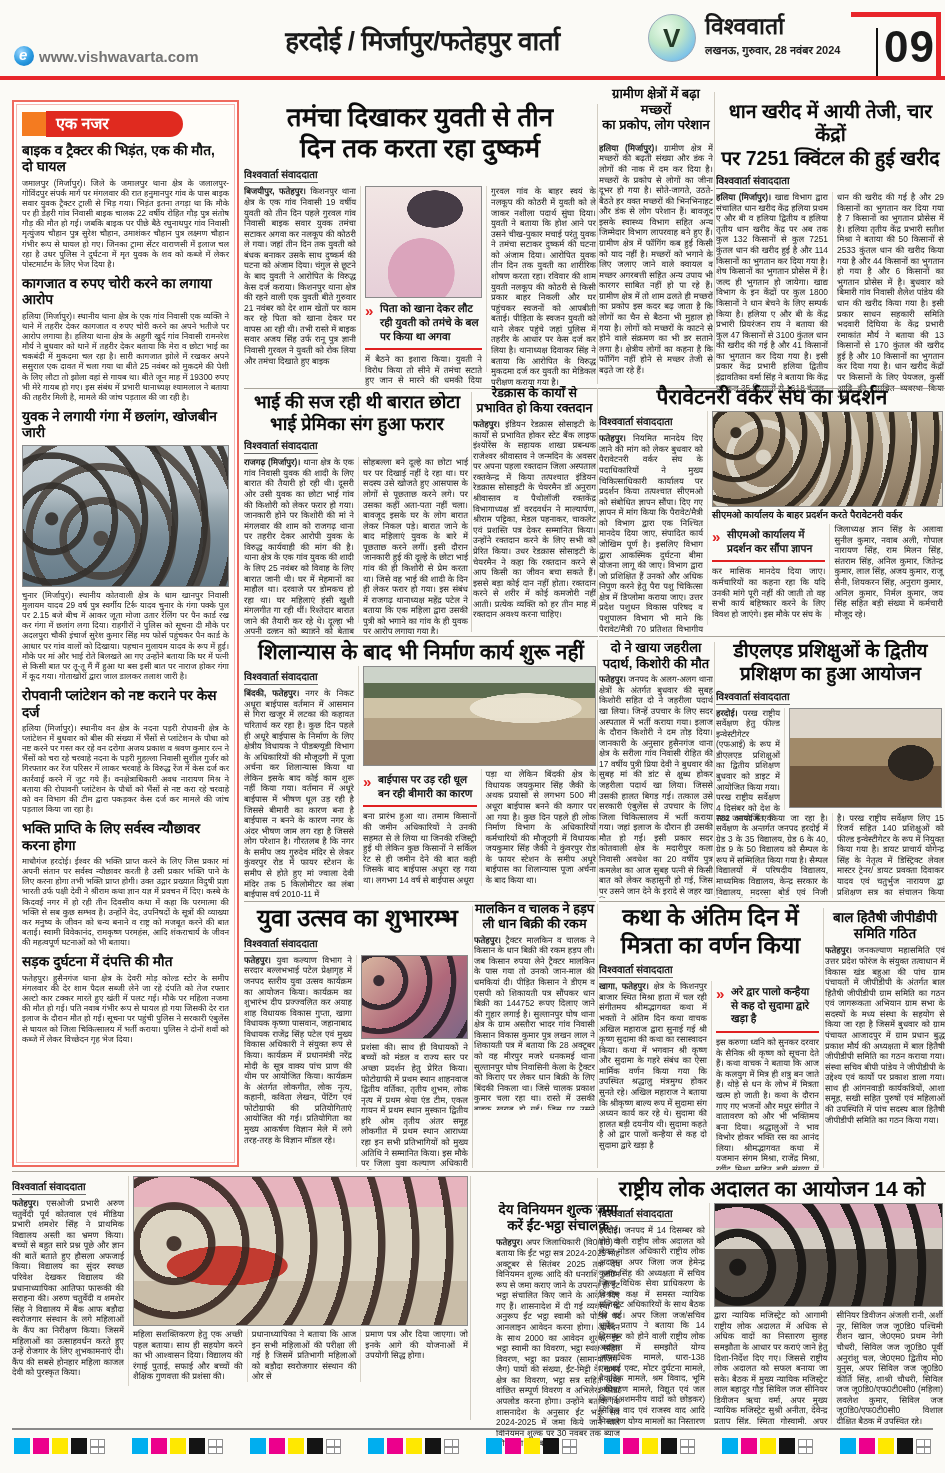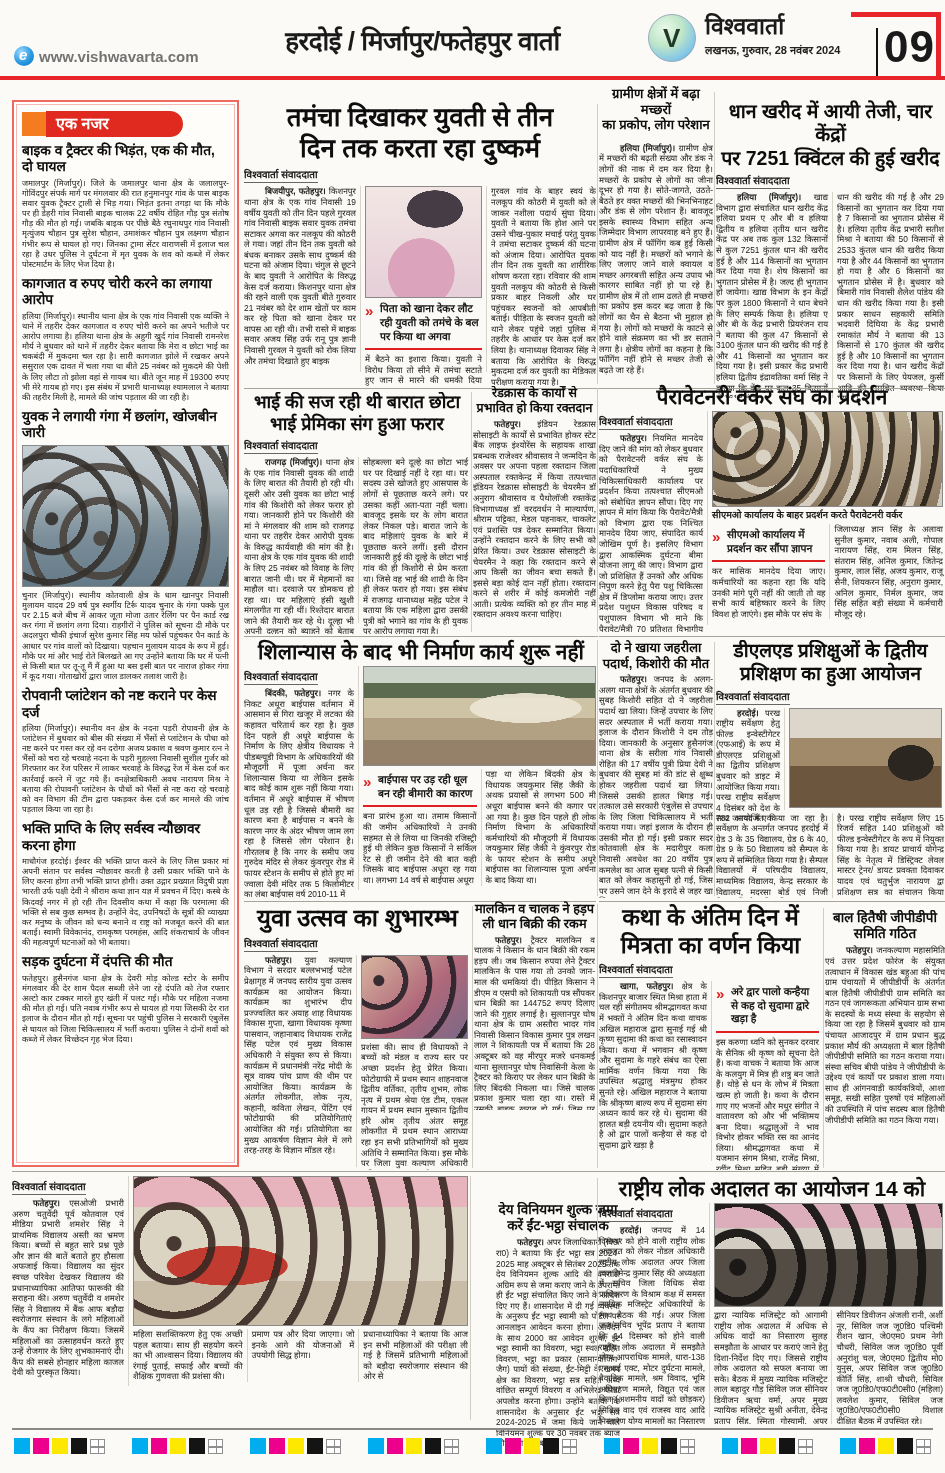--- a/index.html
+++ b/index.html
@@ -21,21 +21,21 @@
   .pageno { position:absolute; left:884px; top:22px; font-size:44px; font-weight:900; letter-spacing:1px; }
   .pn-line { position:absolute; left:876px; top:28px; width:2px; height:52px; background:#111; }
   .bracket { position:absolute; left:851px; top:12px; width:90px; height:64px; border-top:5px solid #e8252a; border-right:5px solid #e8252a; }
   .redrule { position:absolute; left:0; top:76px; width:945px; height:4px; background:#e8252a; }
 
   
   .art { position:absolute; overflow:hidden; }
   .hl { font-weight:800; color:#0d0d0d; text-align:center; line-height:1.2; }
   .byline { font-weight:bold; font-size:10px; border-bottom:1px solid #666; display:inline-block; padding-bottom:1px; margin:3px 0 3px; }
   .bd { font-size:8.4px; line-height:1.26; text-align:justify; color:#222; }
-  .dl { font-weight:bold;padding-left:21px; }
+  .dl { font-weight:bold; }
   .cols { display:flex; }
   .cols > * + * { border-left:1px solid #d8d3c8; margin-left:4px; padding-left:4px; }
   .ph { border:1px solid #8a8a8a; position:relative; overflow:hidden; width:100%; }
   .cap { font-size:9.5px; font-weight:bold; line-height:1.25; }
   .qcap { position:relative; padding:4px 0 5px 15px; border-bottom:2px solid #e02020; margin-bottom:4px; font-size:10.5px; font-weight:bold; line-height:1.3; }
   .qcap::before { content:"»"; position:absolute; left:0; top:3px; color:#e02020; font-size:15px; font-weight:900; }
   .hrule { position:absolute; height:1px; background:#a9a49a; }
   .vrule { position:absolute; width:1px; background:#d2cdc2; }
 
   
@@ -324,25 +324,25 @@
       <div style="width:112px;">
         <div class="byline">विश्ववार्ता संवाददाता</div>
         <p class="bd"><b class="dl">फतेहपुर।</b> <span>एसओजी प्रभारी अरुण चतुर्वेदी पूर्व कोतवाल एवं मीडिया प्रभारी शमशेर सिंह ने प्राथमिक विद्यालय अस्ती का भ्रमण किया। बच्चों से बहुत सारे प्रश्न पूछे और ज्ञान की बातें बताते हुए हौसला अफजाई किया। विद्यालय का सुंदर स्वच्छ परिवेश देखकर विद्यालय की प्रधानाध्यापिका आतिफा फारूकी की सराहना की। अरुण चतुर्वेदी व शमशेर सिंह ने विद्यालय में बैंक आफ बड़ौदा स्वरोजगार संस्थान के लगे महिलाओं के कैंप का निरीक्षण किया। जिसमें महिलाओं का उत्साहवर्धन करते हुए उन्हें रोजगार के लिए शुभकामनाएं दी। कैंप की सबसे होनहार महिला काजल देवी को पुरस्कृत किया।</span></p>
       </div>
       <div style="width:340px;">
         <div class="ph ph-school"></div>
         <div class="cols" style="margin-top:3px;">
           <div style="width:110px;">
             <p class="bd">महिला सशक्तिकरण हेतु एक अच्छी पहल बताया। साथ ही सहयोग करने का भी आश्वासन दिया। विद्यालय की रंगाई पुताई, सफाई और बच्चों की शैक्षिक गुणवत्ता की प्रशंसा की।</p>
           </div>
+          <div style="width:110px;">
+            <p class="bd">प्रधानाध्यापिका ने बताया कि आज इन सभी महिलाओं की परीक्षा ली गई है जिसमें प्रतिभागी महिलाओं को बड़ौदा स्वरोजगार संस्थान की ओर से</p>
+          </div>
           <div style="width:108px;">
             <p class="bd">प्रमाण पत्र और दिया जाएगा। जो इनके आगे की योजनाओं में उपयोगी सिद्ध होगा।</p>
-          </div>
-          <div style="width:110px;">
-            <p class="bd">प्रधानाध्यापिका ने बताया कि आज इन सभी महिलाओं की परीक्षा ली गई है जिसमें प्रतिभागी महिलाओं को बड़ौदा स्वरोजगार संस्थान की ओर से</p>
           </div>
         </div>
       </div>
     </div>
   </div>
 
   <div class="art" style="left:496px; top:1174px; width:124px; height:250px;margin-top:28px;">
     <div class="hl" style="font-size:13.5px;">देय विनियमन शुल्क जमा</div>
     <div class="hl" style="font-size:13.5px; margin-bottom:3px;">करें ईंट-भट्ठा संचालक</div>
     <p class="bd"><b class="dl">फतेहपुर।</b> <span>अपर जिलाधिकारी (वि0/रा0) ने बताया कि ईंट भट्ठा सत्र 2024-2025 माह अक्टूबर से सितंबर 2025 तक देय विनियमन शुल्क आदि की धनराशि अग्रिम रूप से जमा कराए जाने के उपरान्त ही ईंट भट्ठा संचालित किए जाने के आदेश दिए गए हैं। शासनादेश में दी गई व्यवस्था के अनुरूप ईंट भट्ठा स्वामी को पोर्टल पर आनलाइन आवेदन करना होगा। आवेदन के साथ 2000 का आवेदन शुल्क, ईंट भट्ठा स्वामी का विवरण, भट्ठा स्थल सहित विवरण, भट्ठा का प्रकार (सामान्य/जिग-जैग) पायों की संख्या, ईंट-मिट्टी के खनन क्षेत्र का विवरण, भट्ठा सत्र सहित अन्य वांछित सम्पूर्ण विवरण व अभिलेख फीड/अपलोड करना होगा। उन्होंने बताया कि शासनादेश के अनुसार ईंट भट्ठा सत्र 2024-2025 में जमा किये जाने वाले विनियमन शुल्क पर 30 नवंबर तक ब्याज की देयता नहीं बनेगी।</span></p>

